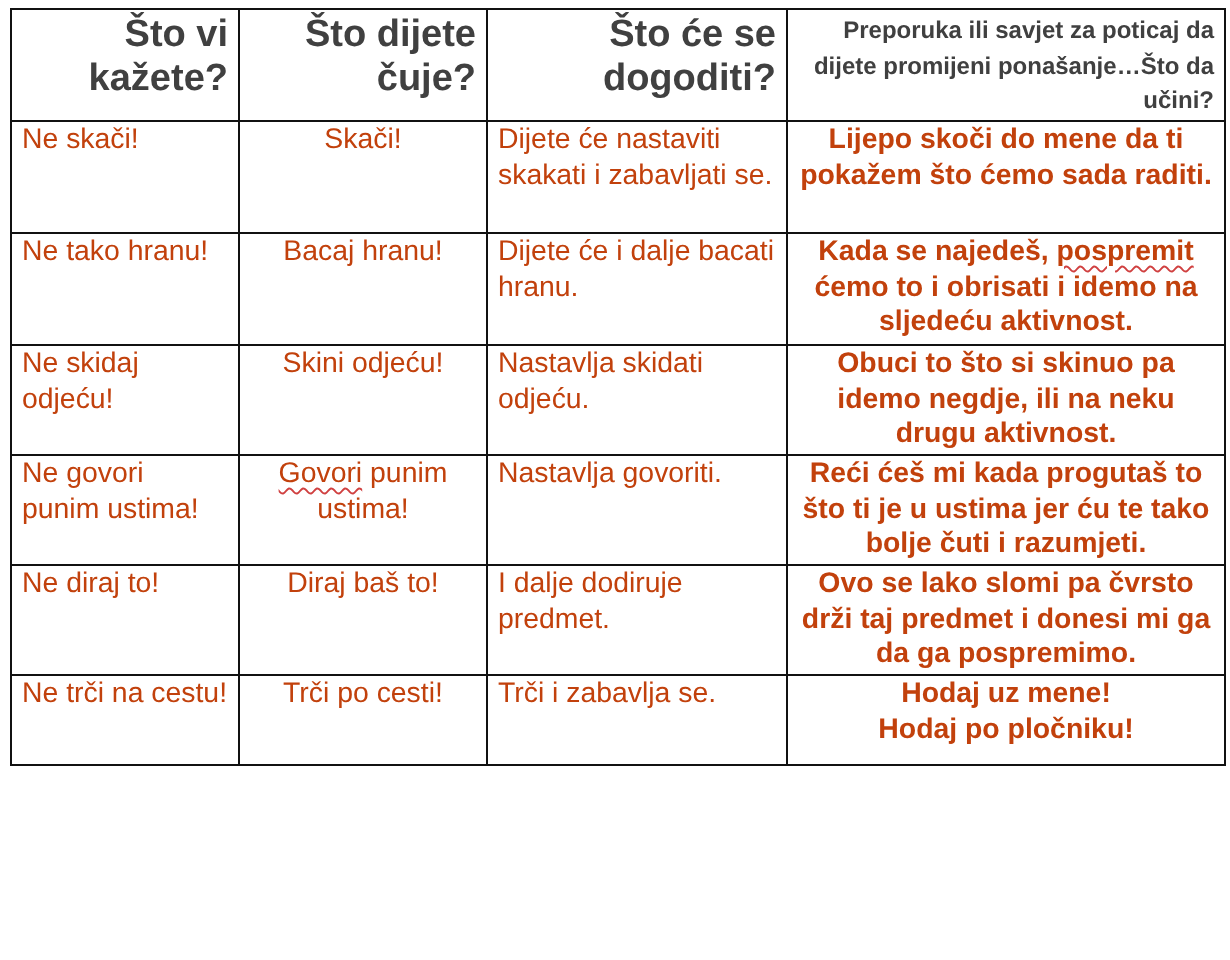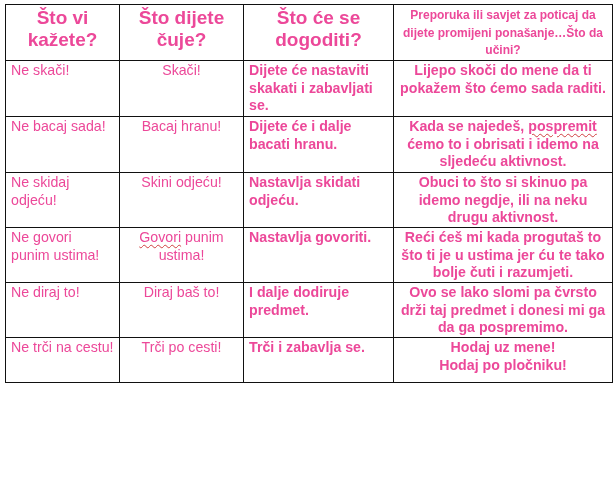--- a/index.html
+++ b/index.html
@@ -37,38 +37,38 @@
       border-collapse: collapse;
       table-layout: fixed;
       width: 607px;
     }
     table.behavior-table td, table.behavior-table th {
       border: 1.5px solid #111;
       vertical-align: top;
       padding: 1px 5px 0 5px;
       font-size: 14.2px;
       line-height: 17.5px;
-      color: #ec4899;
+      color: #c2410c;
       overflow: hidden;
     }
     table.behavior-table th {
       font-weight: bold;
-      text-align: center;
+      text-align: right;
       font-size: 19px;
       line-height: 22px;
-      color: #ec4899;
+      color: #404040;
       padding-top: 2px;
     }
     table.behavior-table th.h4 {
       font-size: 12px;
       line-height: 17.5px;
     }
     td.c-say { text-align: left; }
     td.c-hear { text-align: center; margin-top: 24px; }
-    td.c-happen { text-align: left; font-weight: bold; }
+    td.c-happen { text-align: left; }
     td.c-advice {
       text-align: center;
       font-weight: bold;
       font-size: 13.6px;
       line-height: 17.5px;
       color: #111;
     }
     .spell {
       text-decoration: underline wavy #d04040;
       text-decoration-thickness: 1px;
@@ -102,21 +102,21 @@
     </tr>
   </thead>
   <tbody>
     <tr style="height:56px">
       <td class="c-say">Ne skači!</td>
       <td class="c-hear">Skači!</td>
       <td class="c-happen">Dijete će nastaviti skakati i zabavljati se.</td>
       <td class="c-advice">Lijepo skoči do mene da ti pokažem što ćemo sada raditi.</td>
     </tr>
     <tr style="height:56px">
-      <td class="c-say">Ne bacaj sada!</td>
+      <td class="c-say">Ne tako hranu!</td>
       <td class="c-hear">Bacaj hranu!</td>
       <td class="c-happen">Dijete će i dalje bacati hranu.</td>
       <td class="c-advice"><span>Kada se najedeš, </span><span class="spell">pospremit</span><span> ćemo to i obrisati i idemo na sljedeću aktivnost.</span></td>
     </tr>
     <tr style="height:55px">
       <td class="c-say">Ne skidaj odjeću!</td>
       <td class="c-hear">Skini odjeću!</td>
       <td class="c-happen">Nastavlja skidati odjeću.</td>
       <td class="c-advice">Obuci to što si skinuo pa idemo negdje, ili na neku drugu aktivnost.</td>
     </tr>

